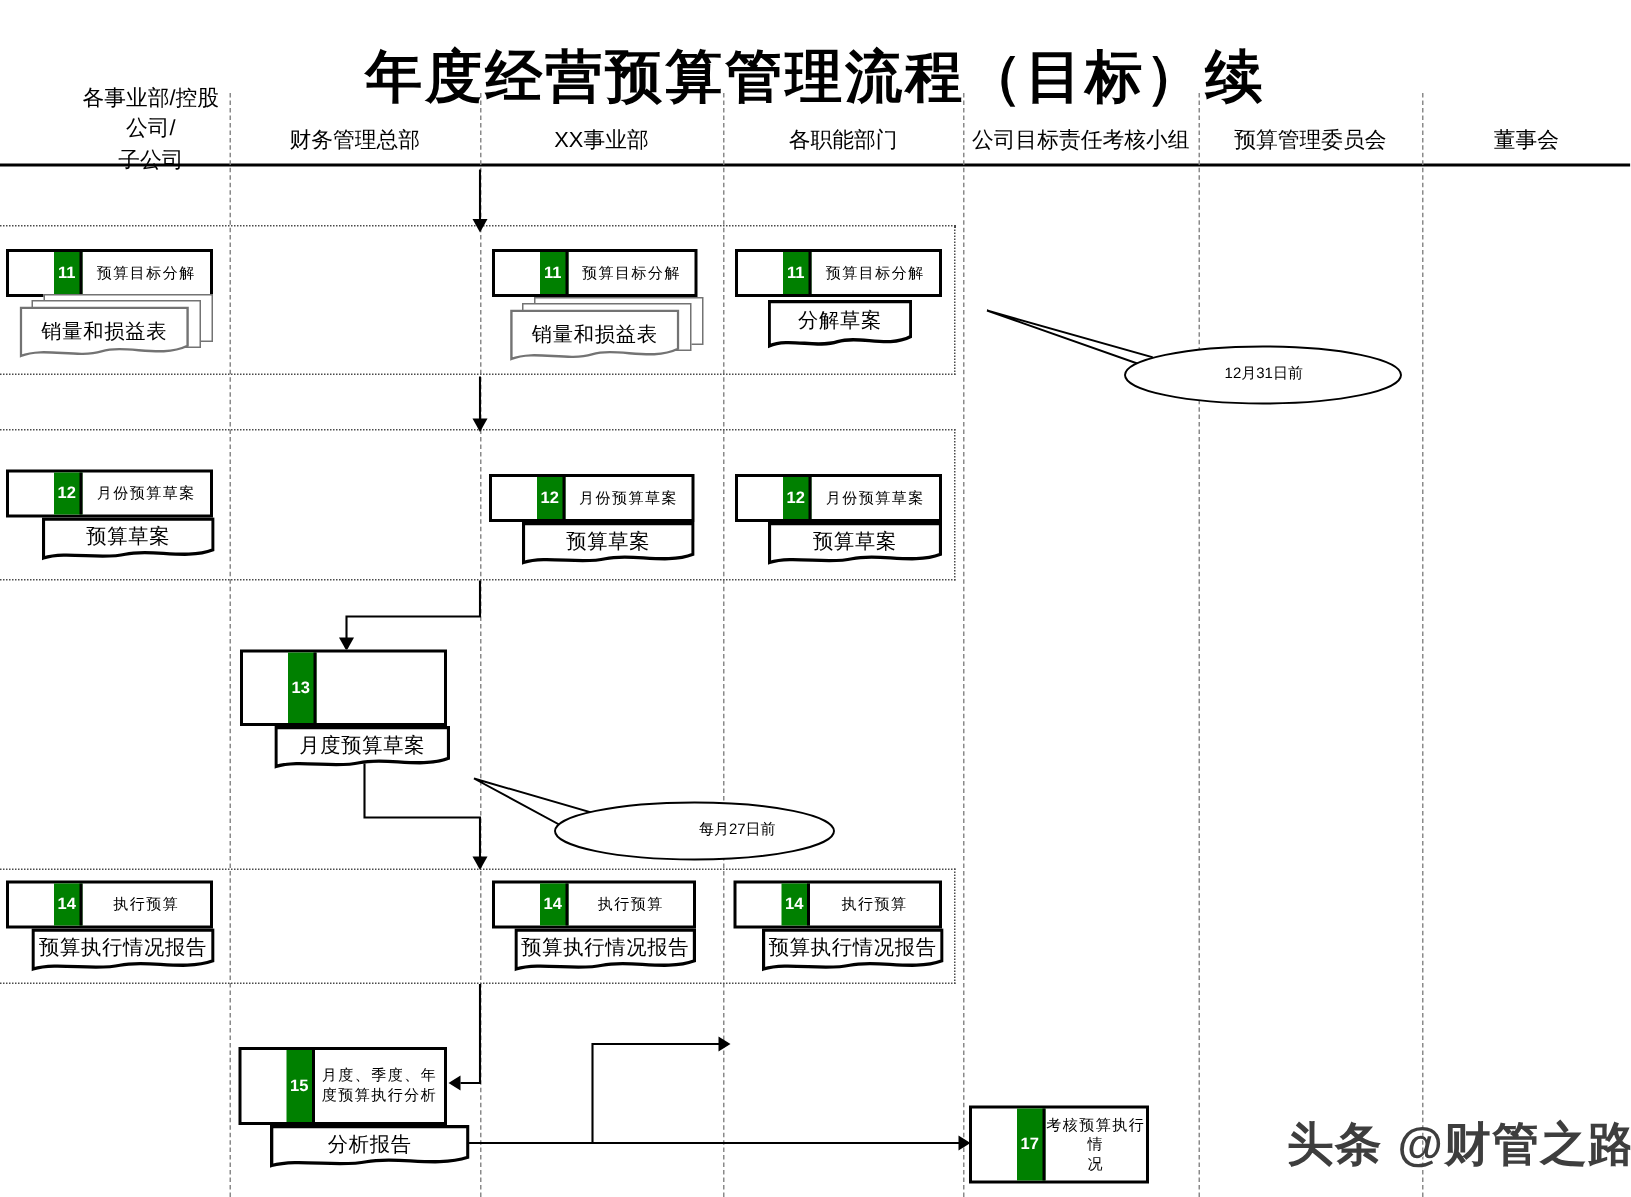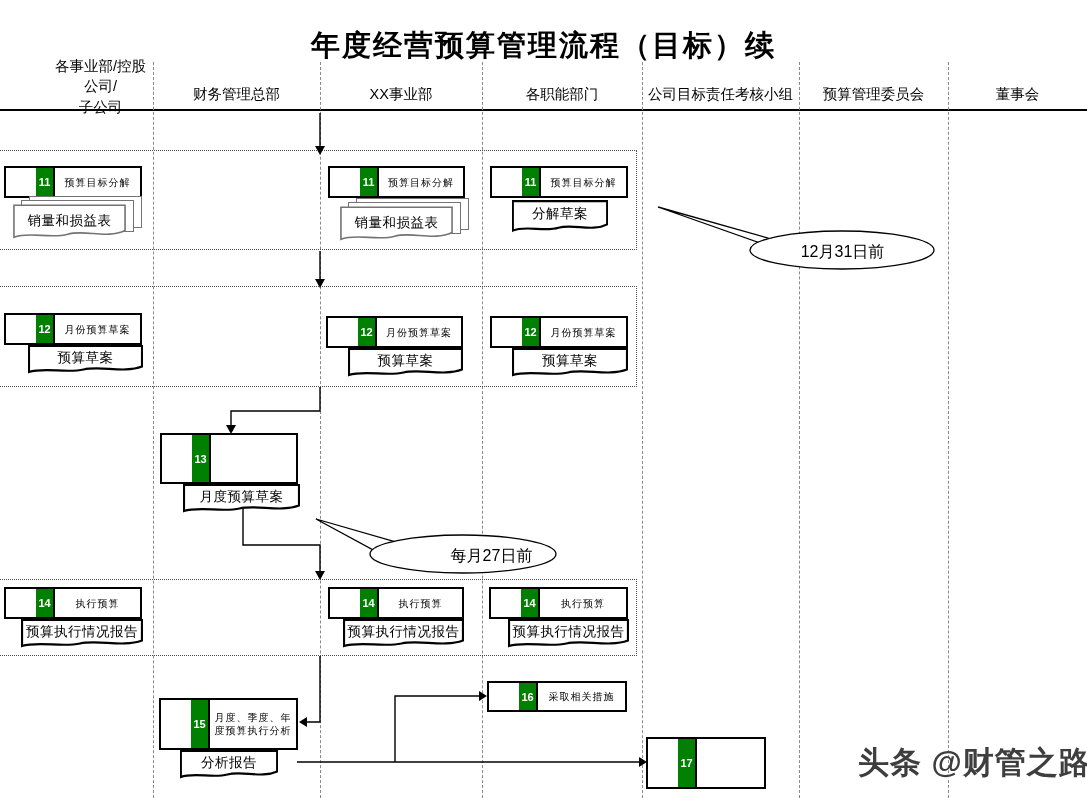--- a/index.html
+++ b/index.html
@@ -1,36 +1,36 @@
 <!DOCTYPE html>
 <html><head>
 <meta charset="utf-8">
 <style>
   html,body{margin:0;padding:0;background:#fff;font-family:"Liberation Sans",sans-serif;color:#000;}
   #canvas{position:relative;width:1087px;height:798px;background:#fff;overflow:hidden;}
   .abs{position:absolute;box-sizing:border-box;}
-  .title{font-weight:bold;font-size:29px;text-align:center;letter-spacing:2px;z-index:1;}
+  .title{font-weight:bold;font-size:38px;text-align:center;letter-spacing:2px;z-index:1;}
   .lane{font-size:14.5px;text-align:center;white-space:pre-line;line-height:1.4;z-index:1;}
   .hline{background:#000;z-index:1;}
   .vdiv{width:0;border-left:1px dashed #8a8a8a;z-index:1;}
   .band{border:1px dotted #4a4a4a;border-left:none;z-index:1;}
   .overlay{left:0;top:0;z-index:2;pointer-events:none;}
   .pbox{display:flex;align-items:stretch;border:2.5px solid #000;background:#fff;z-index:3;}
   .ptab{flex:0 0 17px;background:#008000;border-right:2.5px solid #000;color:#fff;font-size:11px;
         font-weight:bold;display:flex;align-items:center;justify-content:center;margin-left:30px;}
   .plabel{flex:1;display:flex;align-items:center;justify-content:center;font-size:10px;
           text-align:center;white-space:pre-line;line-height:1.3;letter-spacing:1px;}
   .doc{z-index:3;}
   .doc svg{position:absolute;left:0;top:0;width:100%;height:100%;}
   .doc path{fill:#fff;stroke:#000;stroke-width:2.2;}
   .doc.gray path{stroke:#737373;stroke-width:1.6;}
   .doc .doctext{position:absolute;left:0;right:0;text-align:center;font-size:13.5px;
                 white-space:nowrap;letter-spacing:0.5px;}
   .page{background:#fff;border:1.6px solid #737373;z-index:3;}
-  .callout-text{font-size:16px;text-align:center;z-index:3;}
+  .callout-text{font-size:10px;text-align:center;z-index:3;}
   .wm{font-size:31px;font-weight:bold;color:#3e3e3e;letter-spacing:1px;white-space:nowrap;z-index:4;
       text-shadow:0 1px 0 #fff;}
 </style>
 </head>
 <body>
 
 <div id="canvas">
 
   <div class="abs title" style="left:0;top:26px;width:1087px;height:36px;">年度经营预算管理流程（目标）续</div>
 
@@ -199,31 +199,29 @@
         <path vector-effect="non-scaling-stroke" d="M1,1 H119 V21.5 C100,28.5 76,20.5 58,24.5 C41,28.5 17,22 1,27 Z"></path>
       </svg>
     <span class="doctext" style="top:4px;">预算执行情况报告</span>
   </div>
 
   <div class="abs pbox" style="left:159px;top:698px;width:139px;height:52px;">
     <div class="ptab">15</div>
     <div class="plabel">月度、季度、年
 度预算执行分析</div>
   </div>
-  <div class="abs doc" style="left:180px;top:750px;width:98px;height:30px;">
+  <div class="abs doc" style="left:180px;top:750px;width:133px;height:30px;">
     <svg viewBox="0 0 120 30" preserveAspectRatio="none">
         <path vector-effect="non-scaling-stroke" d="M1,1 H119 V21.5 C100,28.5 76,20.5 58,24.5 C41,28.5 17,22 1,27 Z"></path>
       </svg>
     <span class="doctext" style="top:4px;">分析报告</span>
   </div>
 
-  <div class="abs pbox" style="left:487px;top:681px;width:140px;height:31px;">
-    <div class="ptab">16</div>
-    <div class="plabel">采取相关措施</div>
-  </div>
 
   <div class="abs pbox" style="left:646px;top:737px;width:120px;height:52px;">
     <div class="ptab">17</div>
+    <div class="plabel">考核预算执行情
+况</div>
   </div>
 
   <div class="abs wm" style="left:858px;top:742px;">头条 @财管之路</div>
 
 </div>
 
 </body></html>

